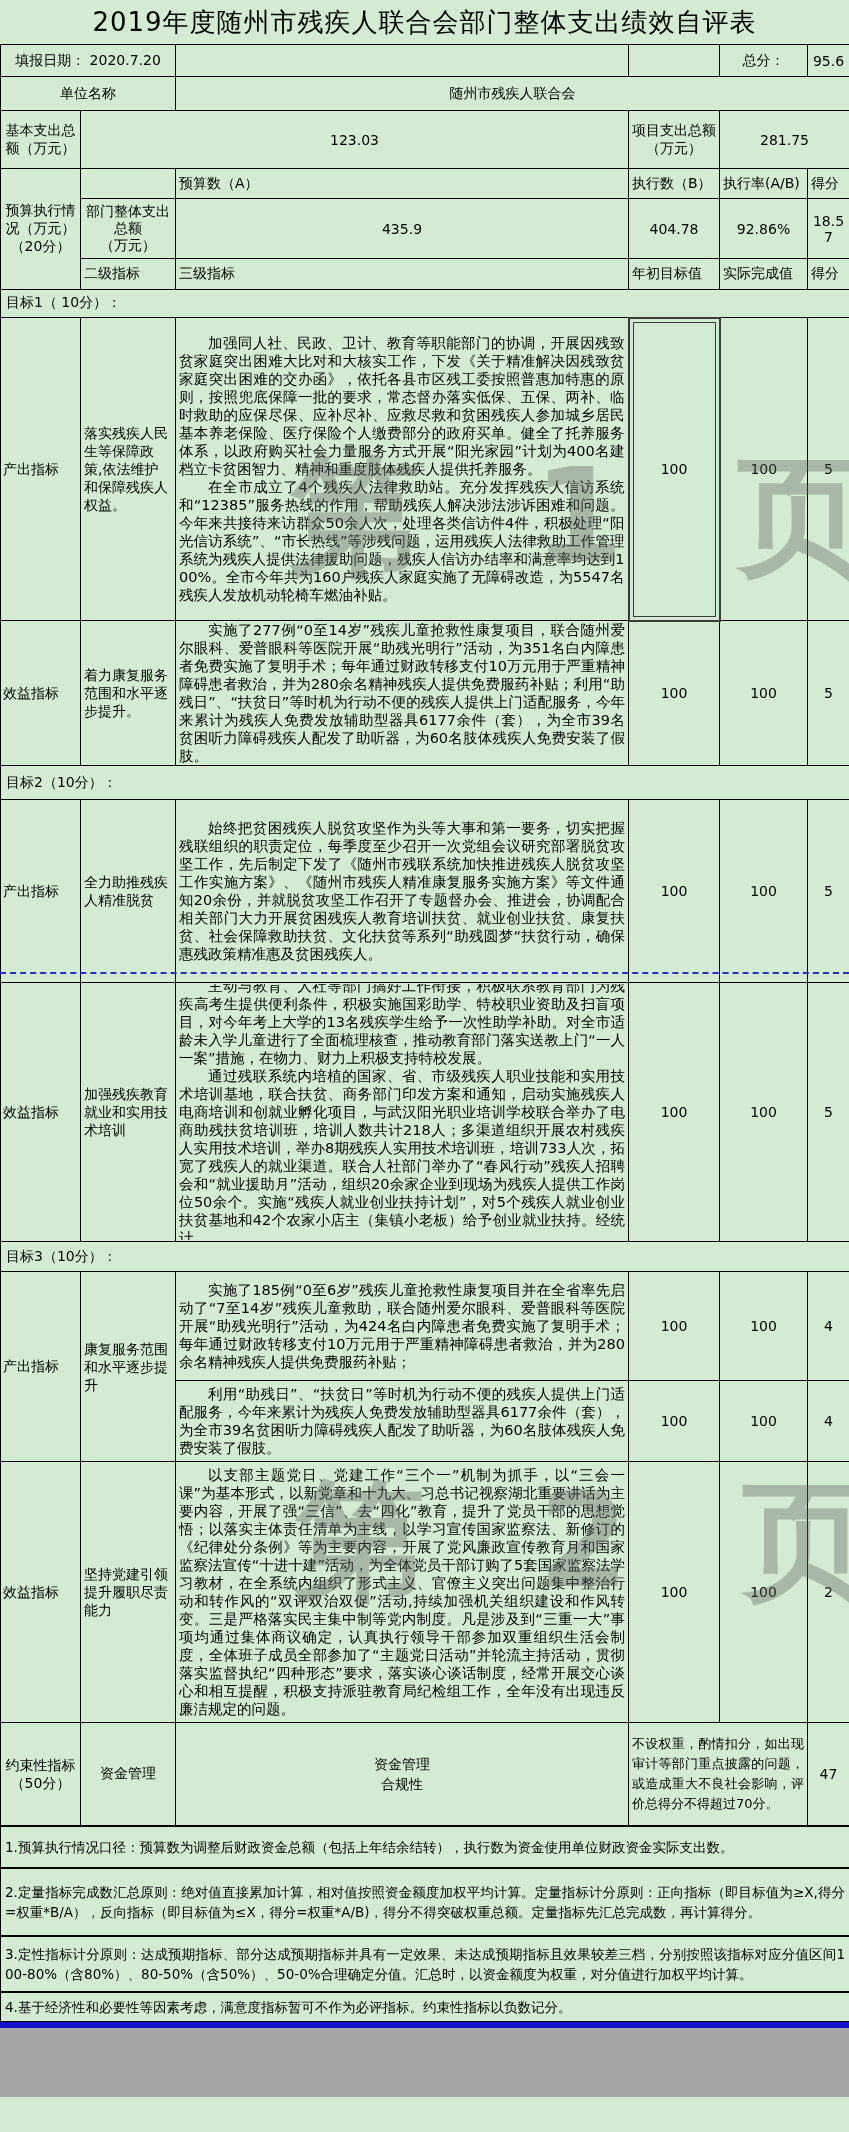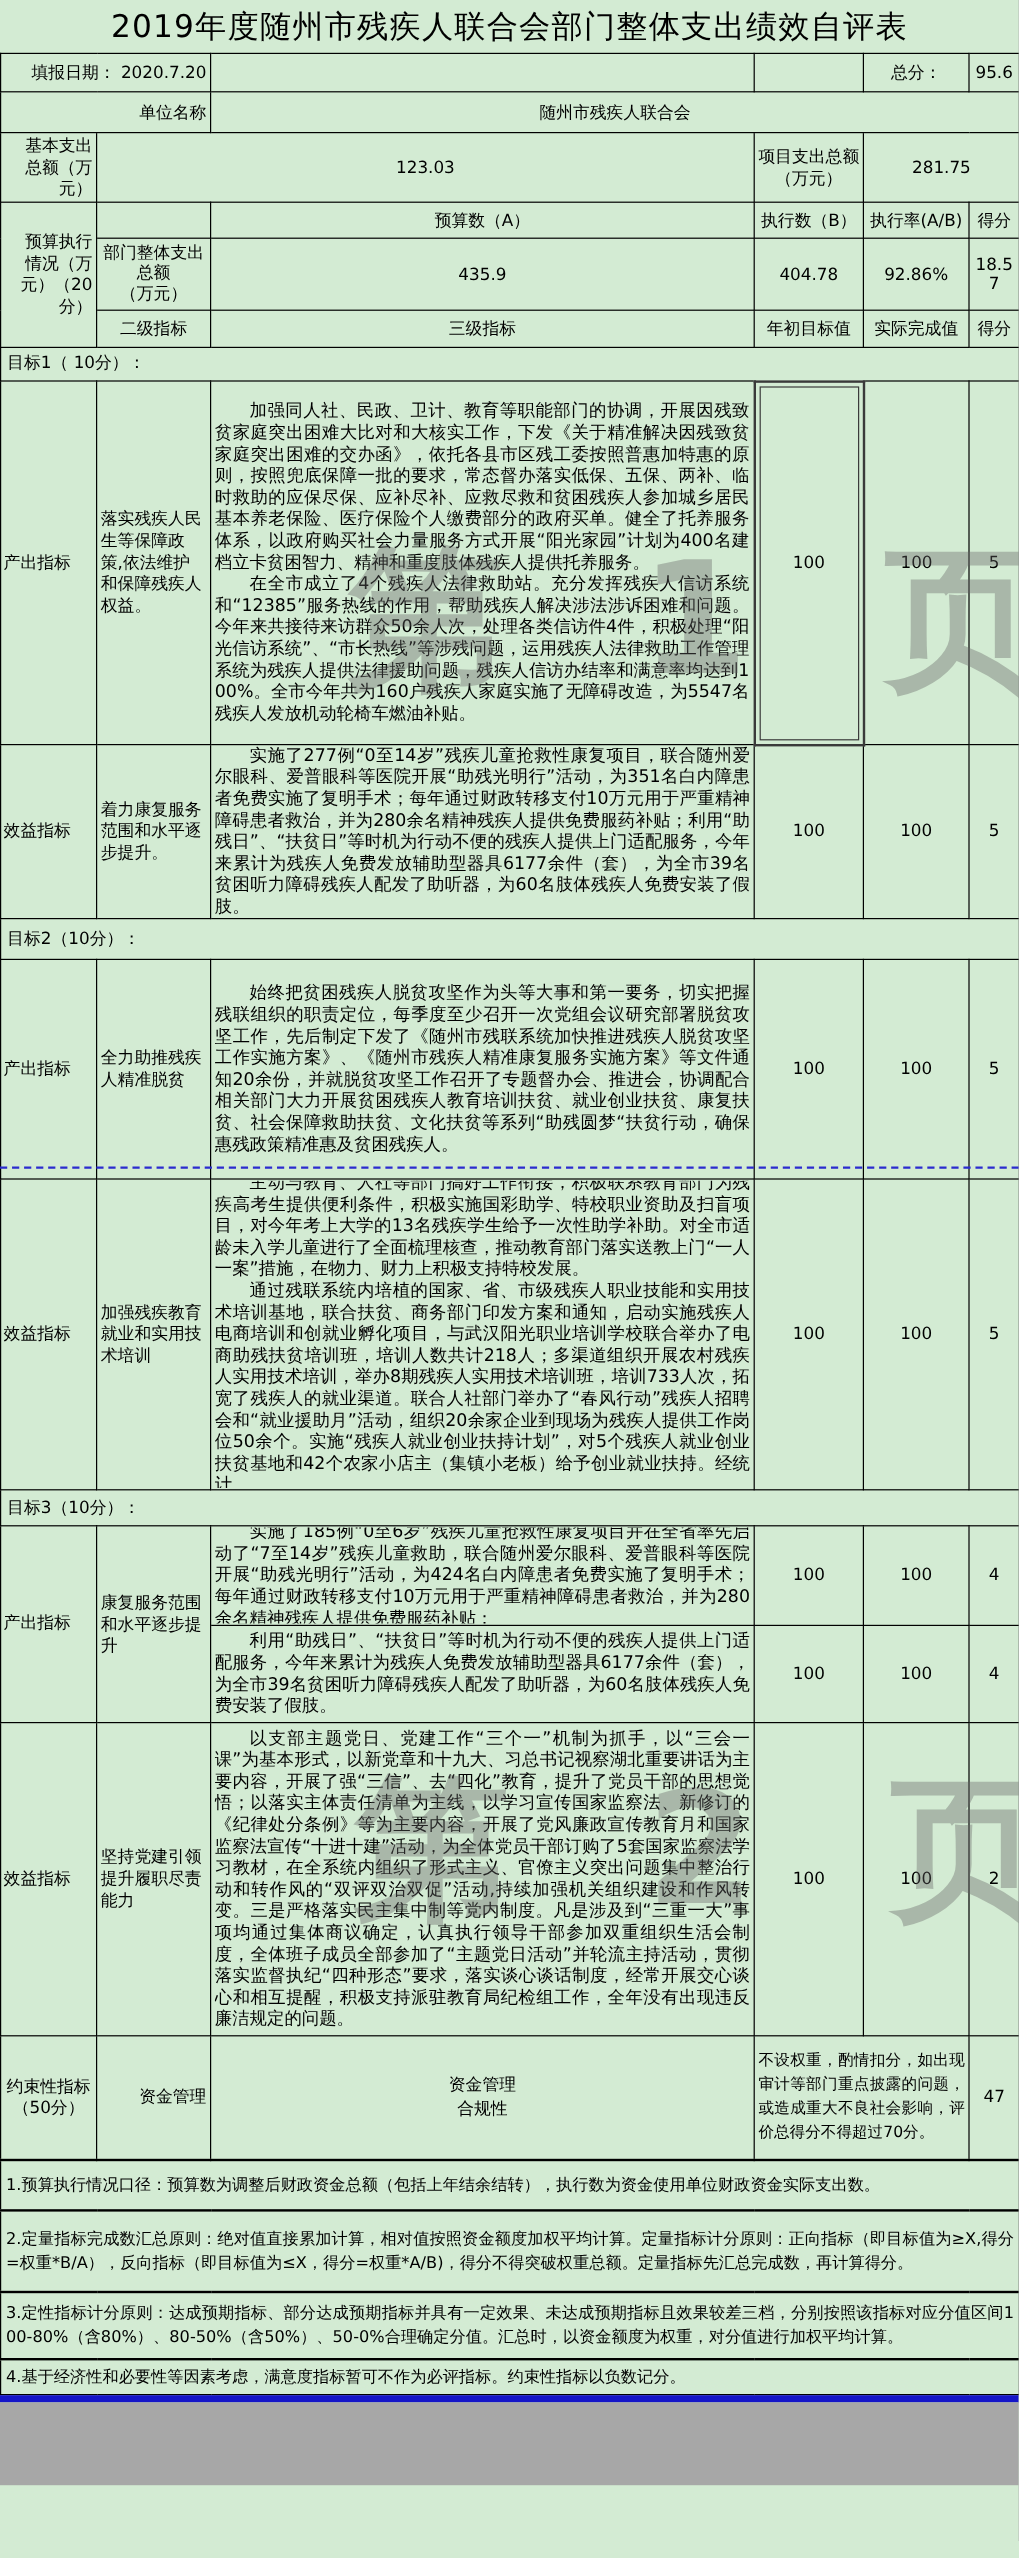--- a/index.html
+++ b/index.html
@@ -5,30 +5,30 @@
   html,body{margin:0;padding:0;background:#a7a7a7;}
   .page{width:849px;height:2132px;position:relative;background:#d3ebd3;
         font-family:"DejaVu Sans","Liberation Sans",sans-serif;color:#000;overflow:hidden;}
   .title{height:44px;display:flex;align-items:center;justify-content:center;
          font-size:26px;font-weight:normal;letter-spacing:1px;}
   table{border-collapse:collapse;table-layout:fixed;width:849px;}
   td{border:1px solid #000;padding:1px 3px;font-size:14px;vertical-align:middle;
      word-break:break-all;overflow:hidden;}
   .pre{white-space:pre-line;}
   .c{text-align:center;}
-  .l{text-align:right;padding-left:12px;}
+  .l{text-align:center;}
   .cat{text-align:left;padding:1px 2px;line-height:17px;}
   .ind{text-align:left;line-height:18px;font-size:14px;}
   .detail{font-size:14.5px;line-height:18px;text-align:justify;}
   .dw{display:flex;flex-direction:column;justify-content:center;overflow:hidden;}
   .dw p{margin:0;text-indent:2em;}
   .goalhdr td{font-size:14px;padding-left:5px;text-align:left;}
   .notes td{font-size:13.5px;line-height:20px;text-align:justify;border-top-width:2px;padding:1px 4px;}
   .num{text-align:center;font-size:14px;}
-  .hdr{text-align:center;font-size:14px;}
+  .hdr{font-size:14px;}
   .sel{border:2px solid #3a3a3a;outline:1px solid #3a3a3a;outline-offset:-5px;}
   .cnote{font-size:13px;line-height:20px;text-align:justify;}
   .wm{position:absolute;z-index:5;pointer-events:none;color:rgba(100,100,100,0.38);
       font-weight:bold;font-size:130px;letter-spacing:34px;white-space:nowrap;}
   .pagebreak{position:absolute;left:0;top:972px;width:849px;height:0;
              border-top:2px dashed #2b2bcf;z-index:4;}
   .bluebar{height:6px;background:#1515c8;}
   .graybar{height:69px;background:#a7a7a7;}
 </style>
 </head>
@@ -166,21 +166,21 @@
     </tr>
 
     <tr class="goalhdr" style="height:30px">
       <td colspan="6">目标3（10分）：</td>
     </tr>
 
     <tr>
       <td rowspan="2" class="cat">产出指标</td>
       <td rowspan="2" class="ind">康复服务范围和水平逐步提升</td>
       <td class="detail">
-        <div class="dw" style="height:80px">
+        <div class="dw" style="height:106px">
           <p>实施了185例“0至6岁”残疾儿童抢救性康复项目并在全省率先启动了“7至14岁”残疾儿童救助，联合随州爱尔眼科、爱普眼科等医院开展“助残光明行”活动，为424名白内障患者免费实施了复明手术；每年通过财政转移支付10万元用于严重精神障碍患者救治，并为280余名精神残疾人提供免费服药补贴；</p>
         </div>
       </td>
       <td class="num">100</td>
       <td class="num">100</td>
       <td class="num">4</td>
     </tr>
 
     <tr>
       <td class="detail">

